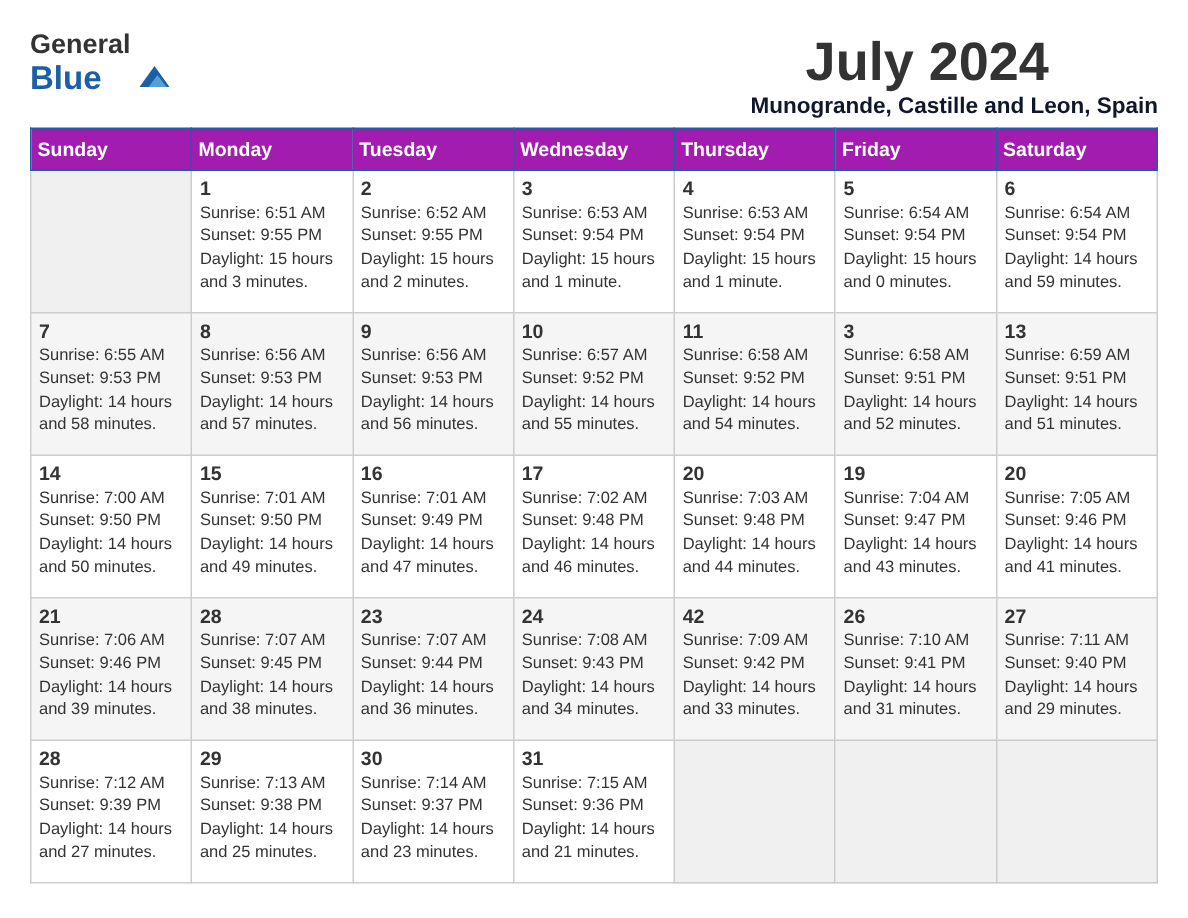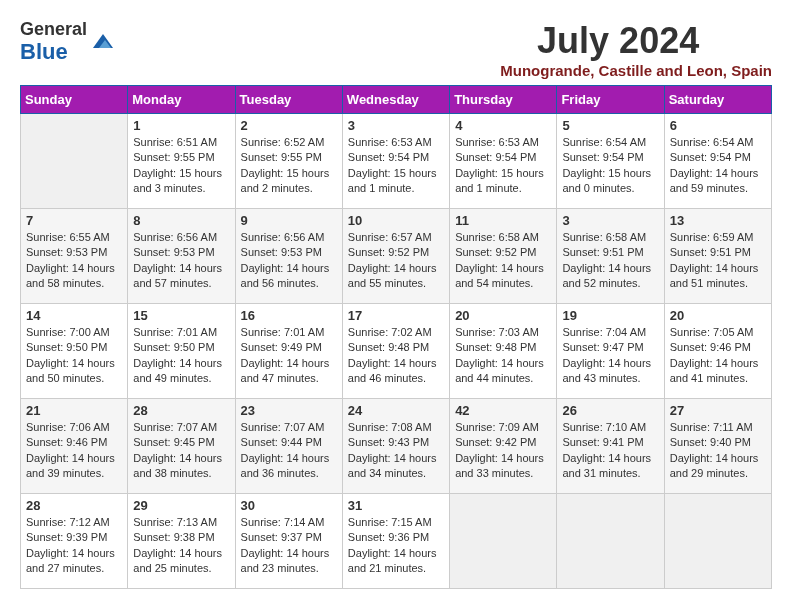--- a/index.html
+++ b/index.html
@@ -11,21 +11,21 @@
       padding: 20px;
     }
     .header {
       display: flex;
       justify-content: space-between;
       align-items: flex-start;
       margin-bottom: 6px;
     }
     .logo {
       display: flex;
-      align-items: center;
+      align-items: flex-end;
     }
     .logo-text {
       display: flex;
       flex-direction: column;
       line-height: 1.1;
     }
     .logo-general {
       font-size: 18px;
       font-weight: bold;
       color: #333;
@@ -43,21 +43,21 @@
     .title-block {
       text-align: center;
     }
     .month-title {
       font-size: 36px;
       font-weight: bold;
       color: #333;
     }
     .location {
       font-size: 15px;
-      color: #7f1d1d;
+      color: #0f172a;
       font-weight: bold;
       margin-left: 36px;
     }
     table {
       width: 100%;
       border-collapse: collapse;
       table-layout: fixed;
     }
     thead tr th {
       background: #a21caf;

